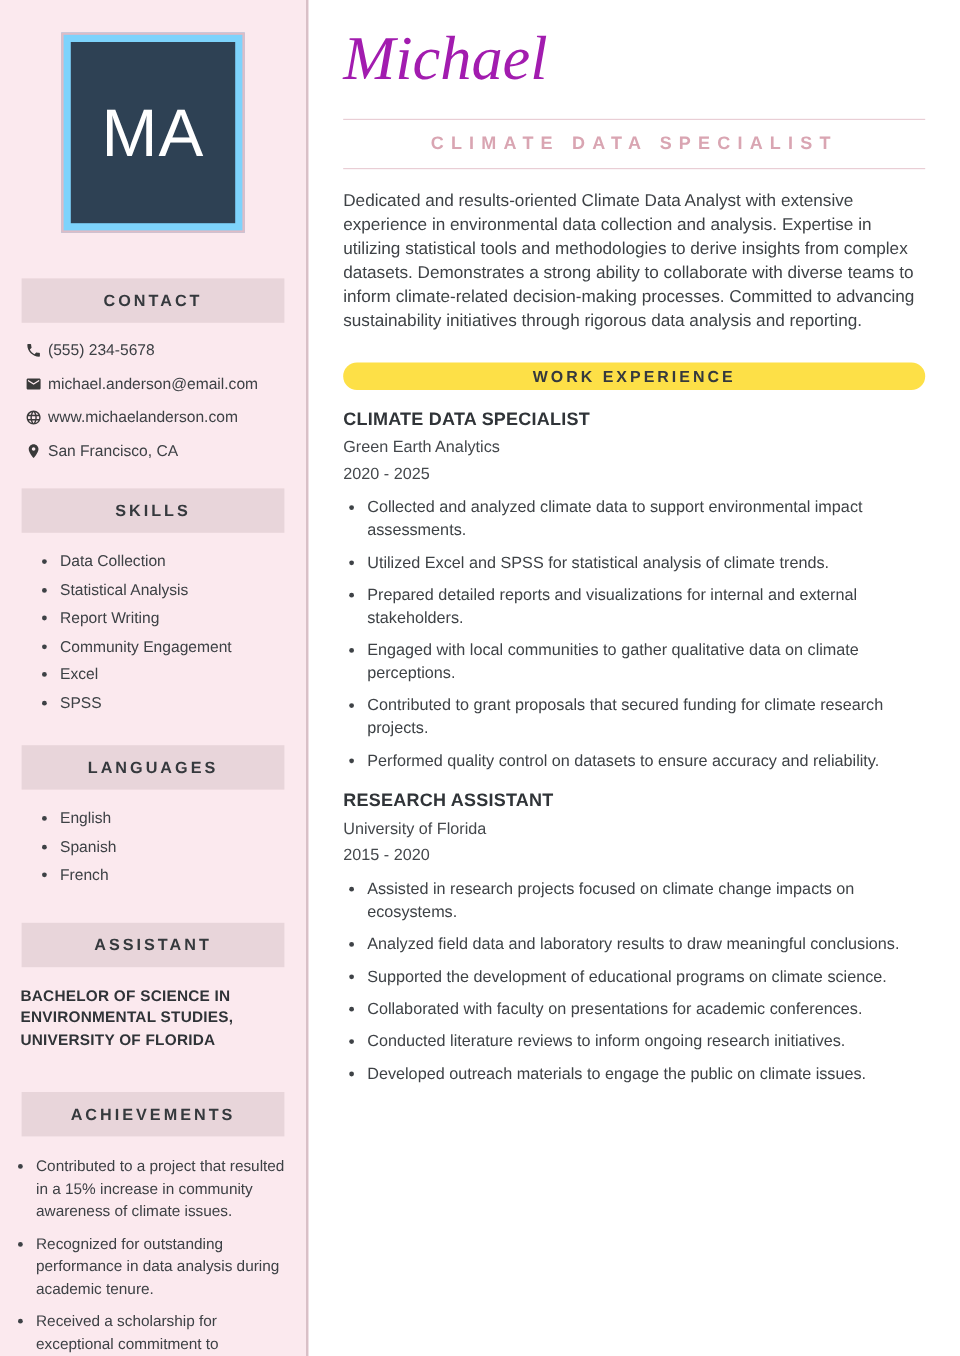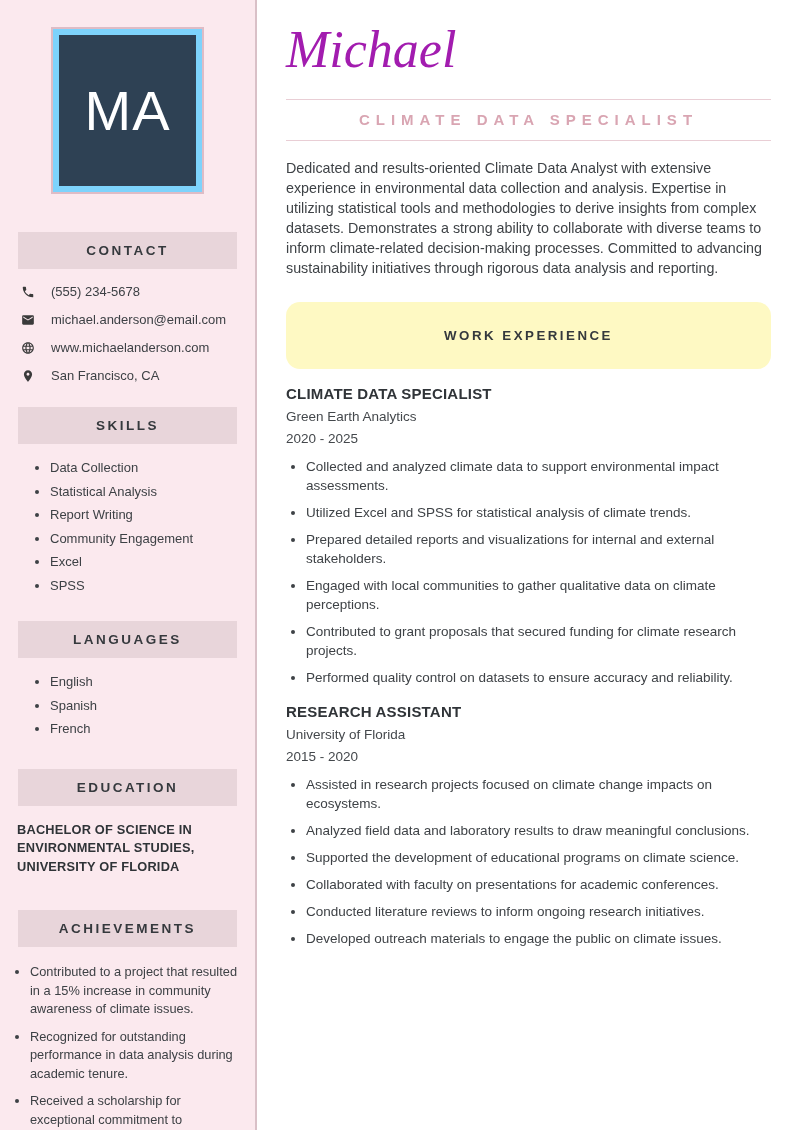--- a/index.html
+++ b/index.html
@@ -61,21 +61,21 @@
   .mt-achv { margin-top: 34px; }
   .contact-list {
     list-style: none;
     margin: 15px 14px 0 21px;
     font-size: 13px;
     color: #3d4145;
   }
   .contact-list li {
     display: flex;
     align-items: center;
-    gap: 16px;
+    gap: 5px;
     margin-bottom: 13px;
   }
   .cicon { width: 14px; height: 14px; flex: 0 0 14px; display: inline-flex; }
   .cicon svg { width: 14px; height: 14px; fill: #3a3a3a; }
   .side-bullets {
     margin: 17px 14px 0 0;
     padding-left: 50px;
     font-size: 13px;
     color: #3d4145;
   }
@@ -128,22 +128,22 @@
     letter-spacing: 6px;
   }
   .summary {
     margin-top: 17px;
     font-size: 14.3px;
     line-height: 20px;
     color: #3e4246;
   }
   .exp-heading {
     margin-top: 24px;
-    background: #fef9c3;
-    padding: 26px 0;
+    background: #fde047;
+    padding: 4px 0;
     text-align: center;
     font-size: 13.3px;
     font-weight: 700;
     letter-spacing: 2.5px;
     color: #35393d;
     border-radius: 14px;
   }
   .job { margin-top: 16px; }
   .job-title { font-size: 15px; font-weight: 700; color: #303438; letter-spacing: 0.2px; }
   .job-company { margin-top: 7px; font-size: 13.5px; color: #44484c; }
@@ -215,21 +215,21 @@
       <li>SPSS</li>
     </ul>
 
     <div class="side-heading mt-langs">LANGUAGES</div>
     <ul class="side-bullets">
       <li>English</li>
       <li>Spanish</li>
       <li>French</li>
     </ul>
 
-    <div class="side-heading mt-edu">EDUCATION</div>
+    <div class="side-heading mt-edu">ASSISTANT</div>
     <div class="edu-text">BACHELOR OF SCIENCE IN ENVIRONMENTAL STUDIES, UNIVERSITY OF FLORIDA</div>
 
     <div class="side-heading mt-achv">ACHIEVEMENTS</div>
     <ul class="achv-bullets">
       <li>Contributed to a project that resulted in a 15% increase in community awareness of climate issues.</li>
       <li>Recognized for outstanding performance in data analysis during academic tenure.</li>
       <li>Received a scholarship for exceptional commitment to environmental research.</li>
     </ul>
   </aside>
 

